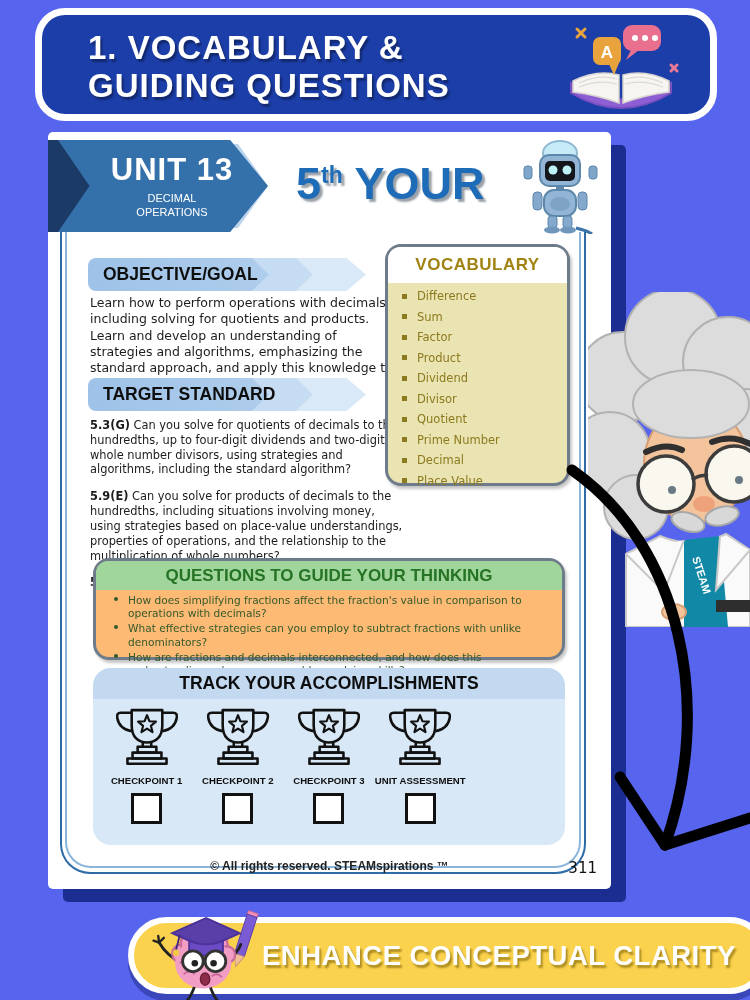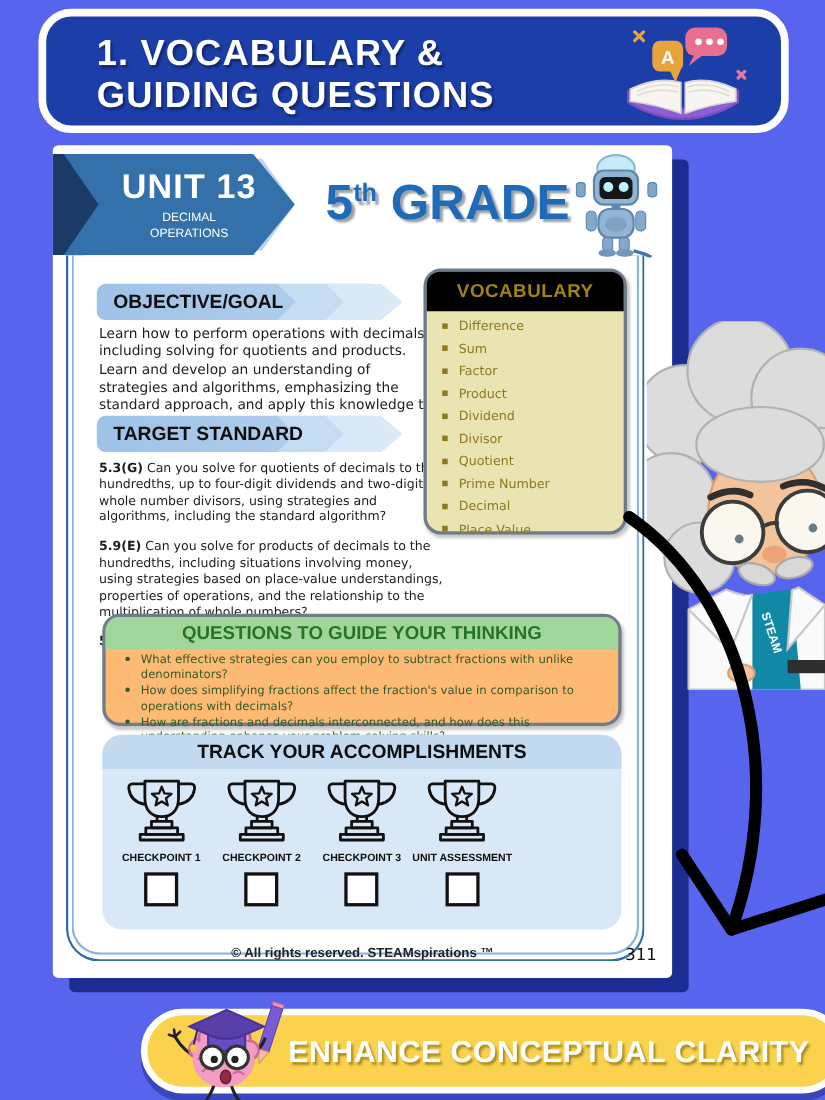--- a/index.html
+++ b/index.html
@@ -57,21 +57,21 @@
   .objective-body{position:absolute;left:42px;top:163px;width:306px;font-size:12.5px;
     line-height:1.3;color:#1c1c1c;}
   .target-banner{left:40px;top:246px;}
   .standards{position:absolute;left:42px;top:286px;width:314px;}
   .standard{margin:0 0 12px 0;font-size:11.4px;line-height:1.3;color:#1c1c1c;}
   .standard .code{font-weight:700;}
 
   
   .vocab{position:absolute;left:337px;top:112px;width:185px;height:242px;box-sizing:border-box;
     background:#EAE3B2;border:3px solid #6E7B8A;border-radius:16px;box-shadow:2px 3px 3px rgba(90,90,90,.35);}
-  .vocab-header{height:36px;background:#000000;border-radius:12px 12px 0 0;text-align:center;
+  .vocab-header{height:36px;background:#ffffff;border-radius:12px 12px 0 0;text-align:center;
     font-family:"Liberation Sans",sans-serif;font-weight:800;font-size:17px;line-height:36px;
     color:#A08312;letter-spacing:.5px;}
   .vocab ul{list-style:none;margin:6px 0 0 0;padding:0 8px 0 14px;}
   .vocab li{display:flex;align-items:center;margin-bottom:6.5px;font-size:11.5px;color:#8C7A1E;}
   .vbul{width:5px;height:5px;background:#8C7A1E;margin-right:10px;flex:0 0 auto;}
 
   
   .questions{position:absolute;left:45px;top:426px;width:472px;height:102px;box-sizing:border-box;
     background:#fdba74;border:3px solid #6E7B8A;border-radius:16px;box-shadow:2px 3px 3px rgba(90,90,90,.35);}
   .questions-header{height:29px;background:#A0D69B;border-radius:12px 12px 0 0;text-align:center;
@@ -150,21 +150,21 @@
     <div class="chev chev-navy"></div>
     <div class="chev chev-light"></div>
     <div class="chev chev-main">
       <div class="unit-label">UNIT 13</div>
       <div class="unit-sub">
         <div>DECIMAL</div>
         <div>OPERATIONS</div>
       </div>
     </div>
 
-    <div class="grade"><span>5</span><sup>th</sup> <span>GRADE</span></div>
+    <div class="grade"><span>5</span><sup>th</sup> <span>YOUR</span></div>
 
     <svg class="robot" width="85" height="96" viewBox="0 0 85 96">
       <path d="M58,90 Q70,93 74,96" fill="none" stroke="#3A74A8" stroke-width="3"></path>
       <rect x="6" y="28" width="8" height="13" rx="3" fill="#7FA6C9" stroke="#5D87AB"></rect>
       <rect x="71" y="28" width="8" height="13" rx="3" fill="#7FA6C9" stroke="#5D87AB"></rect>
       <ellipse cx="42" cy="15" rx="17" ry="12" fill="#C8ECF7" stroke="#8FB9D2" stroke-width="2"></ellipse>
       <rect x="22" y="17" width="40" height="31" rx="9" fill="#92B5D6" stroke="#5D87AB" stroke-width="2"></rect>
       <rect x="27" y="23" width="30" height="20" rx="5" fill="#15151C"></rect>
       <circle cx="35" cy="32" r="4.5" fill="#BDF3F7"></circle>
         <circle cx="49" cy="32" r="4.5" fill="#BDF3F7"></circle>
@@ -239,22 +239,22 @@
           <li>
             <span class="vbul"></span>
             <span>Place Value</span>
           </li>
         </ul>
     </div>
 
     <div class="questions">
       <div class="questions-header">QUESTIONS TO GUIDE YOUR THINKING</div>
       <ul>
+          <li><span class="qbul"></span><span>How does simplifying fractions affect the fraction's value in comparison to operations with decimals?</span></li>
           <li><span class="qbul"></span><span>What effective strategies can you employ to subtract fractions with unlike denominators?</span></li>
-          <li><span class="qbul"></span><span>How does simplifying fractions affect the fraction's value in comparison to operations with decimals?</span></li>
           <li><span class="qbul"></span><span>How are fractions and decimals interconnected, and how does this understanding enhance your problem-solving skills?</span></li>
         </ul>
     </div>
 
     <div class="track">
       <div class="track-header">TRACK YOUR ACCOMPLISHMENTS</div>
       <div class="cols">
           <div class="cp-col">
           <svg width="72" height="68" viewBox="0 0 84 80">
             <g fill="none" stroke="#111" stroke-width="3" stroke-linejoin="round">

